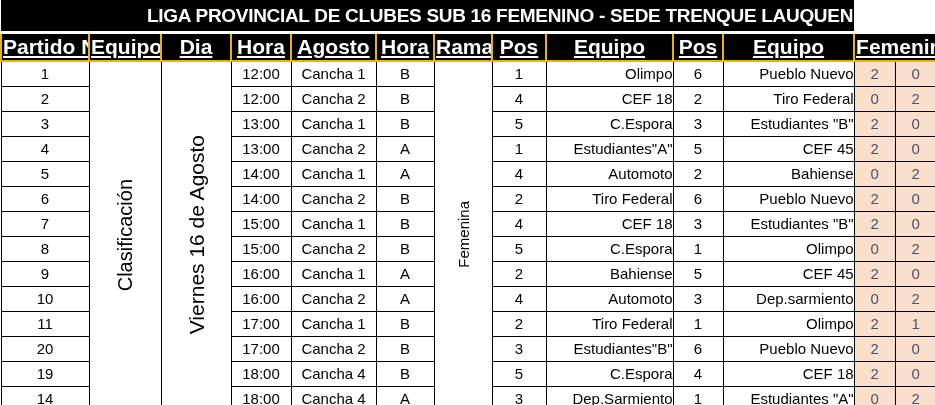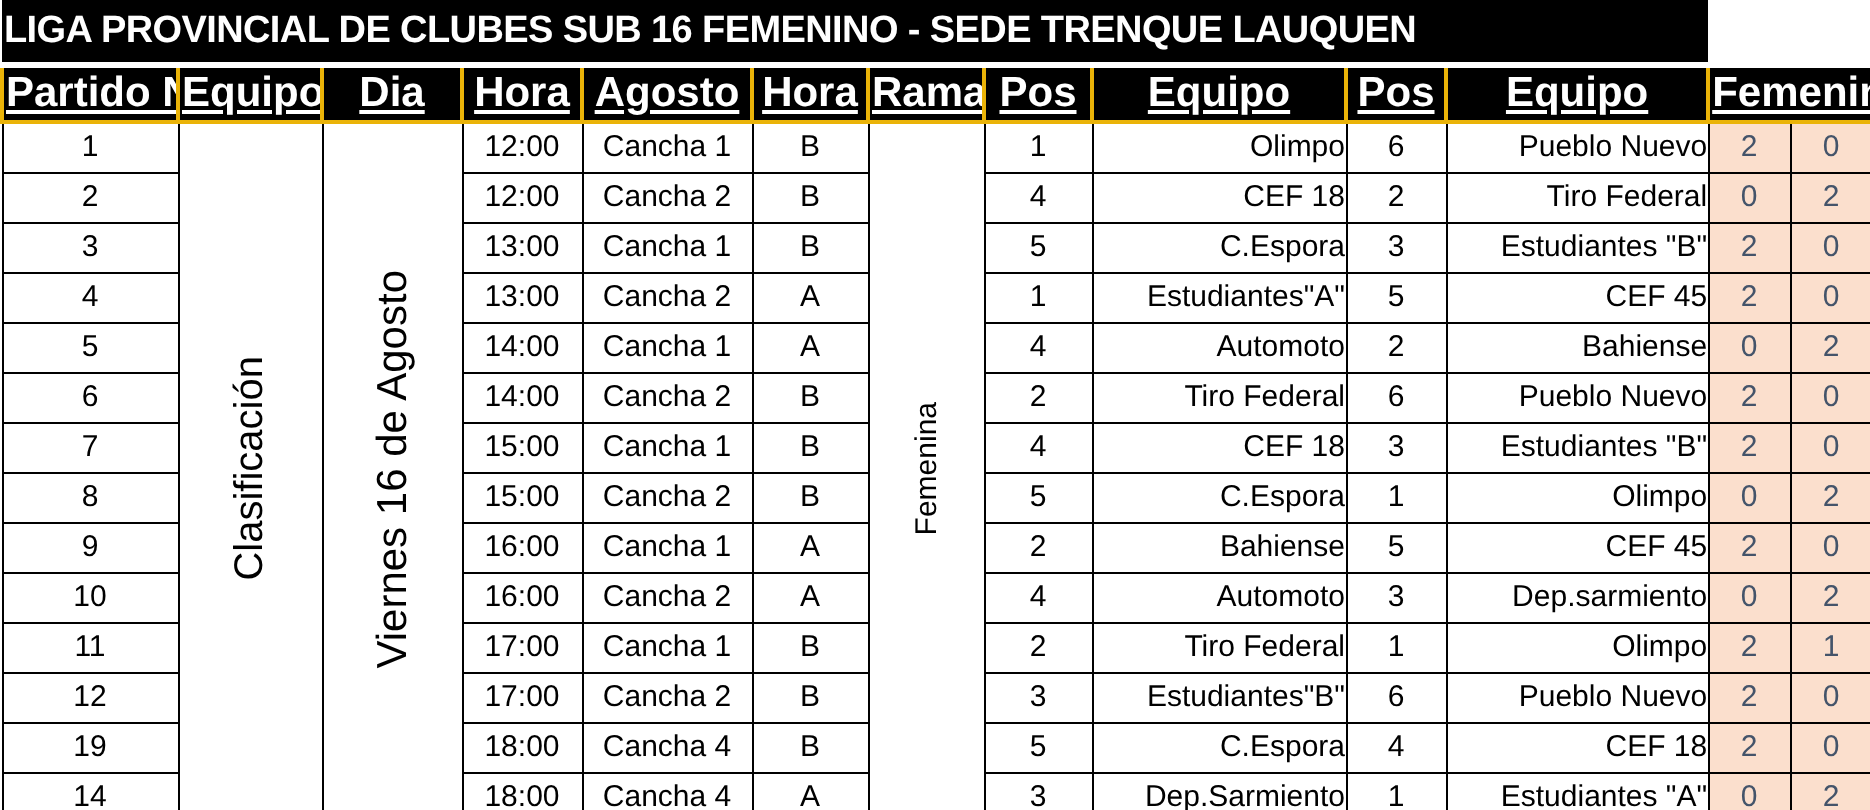--- a/index.html
+++ b/index.html
@@ -19,21 +19,21 @@
     table-layout: fixed;
     width: 935px;
   }
   
   td.title-cell {
     background: #000000;
     color: #ffffff;
     font-weight: bold;
     font-size: 19px;
     letter-spacing: -0.3px;
-    text-align: left;
+    text-align: right;
     vertical-align: middle;
     height: 29px;
     border: none;
     border-bottom: 3px solid #ffffff;
     white-space: nowrap;
     overflow: hidden;
   }
   td.blank-cell {
     background: #ffffff;
     border: none;
@@ -266,21 +266,21 @@
     <td>Cancha 1</td>
     <td>B</td>
     <td>2</td>
     <td class="equipo">Tiro Federal</td>
     <td>1</td>
     <td class="equipo">Olimpo</td>
     <td class="res">2</td>
     <td class="res">1</td>
   </tr>
         <tr>
-    <td>12</td>
+    <td>20</td>
     <td>17:00</td>
     <td>Cancha 2</td>
     <td>B</td>
     <td>3</td>
     <td class="equipo">Estudiantes"B"</td>
     <td>6</td>
     <td class="equipo">Pueblo Nuevo</td>
     <td class="res">2</td>
     <td class="res">0</td>
   </tr>

